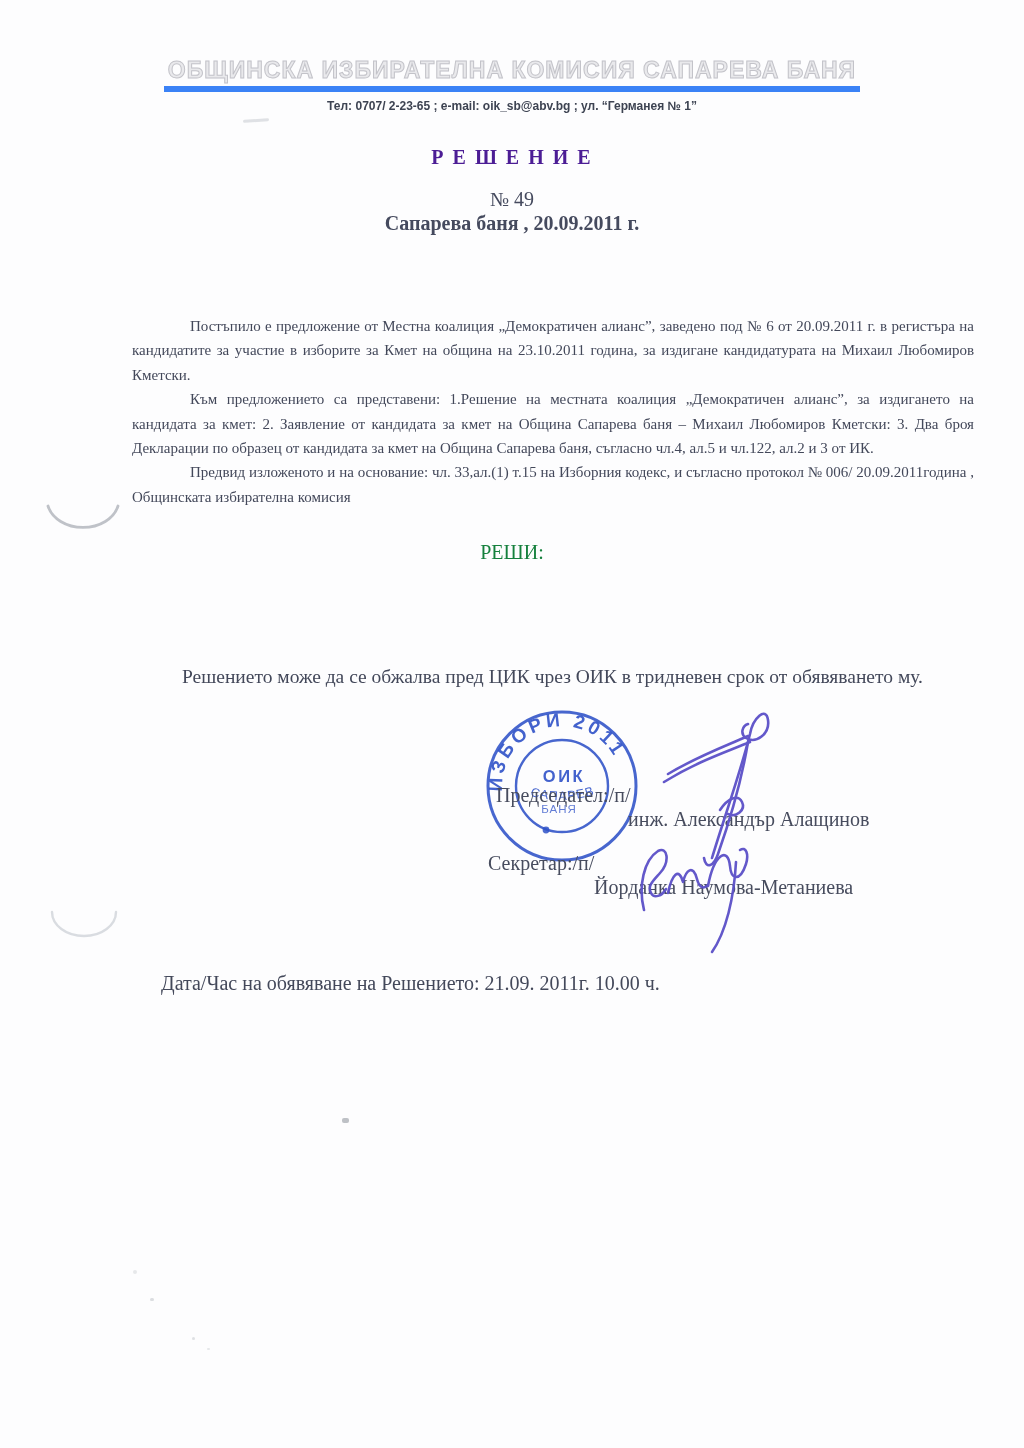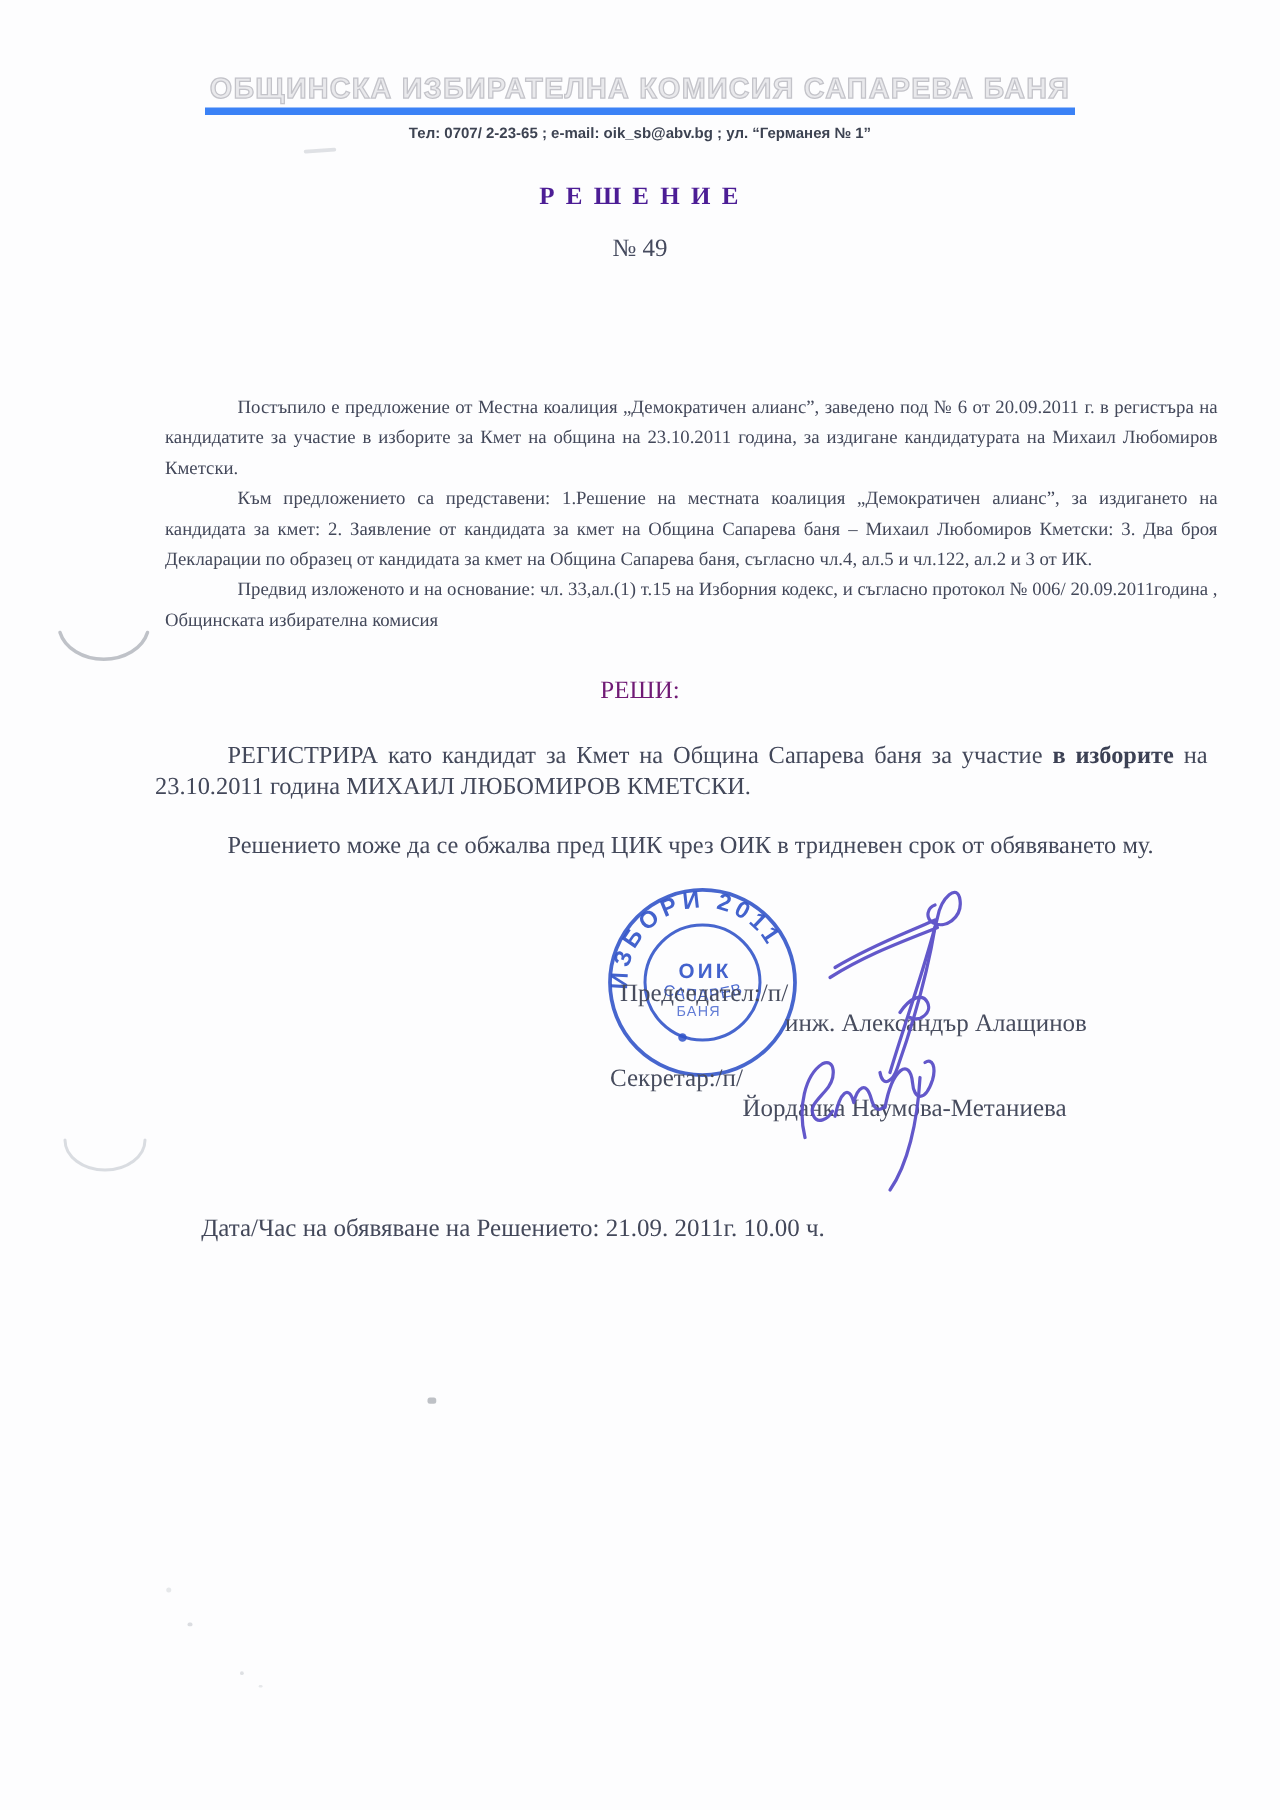--- a/index.html
+++ b/index.html
@@ -27,21 +27,21 @@
   
   .doc-heading{top:146px;font-weight:bold;font-size:20px;letter-spacing:2px;color:#4c1d95;}
   .doc-number{top:188px;font-weight:normal;font-size:20px;color:#454a5e;}
   .doc-placedate{top:212px;font-weight:bold;font-size:20px;color:#454a5e;}
   
   .bodyflow{
     left:132px;width:842px;top:282px;
     font-size:15px;line-height:24.4px;text-align:justify;margin-top:32px;
   }
   .bodyflow p{margin:0;text-indent:58px;}
-  .resolution-heading{top:541px;font-size:20px;color:#701a75;}
+  .resolution-heading{top:541px;font-size:20px;color:#15803d;}
   .decision-par{left:124px;width:842px;top:592px;font-size:19.5px;line-height:25px;text-align:justify;text-indent:58px;}
   .decision-par b{color:#3c4154;}
   .appeal-par{left:124px;width:842px;top:664px;font-size:19.5px;line-height:25px;text-align:justify;text-indent:58px;}
   
   .sig-label,.sig-name{font-size:20px;color:#474c5e;white-space:nowrap;z-index:4;}
   .chairman-label{left:496px;top:784px;}
   .chairman-name{left:628px;top:808px;}
   .secretary-label{left:488px;top:852px;}
   .secretary-name{left:594px;top:876px;}
   
@@ -59,30 +59,30 @@
 <div class="page">
 
   <div class="abs org-title">
     <span class="inner">ОБЩИНСКА ИЗБИРАТЕЛНА КОМИСИЯ  САПАРЕВА БАНЯ</span>
   </div>
   <div class="abs contact-line">Тел: 0707/ 2-23-65 ; e-mail: oik_sb@abv.bg ; ул. “Германея № 1”</div>
   <div class="speck" style="left:243px;top:119px;width:26px;height:3px;background:#c7cacf;opacity:.55;transform:rotate(-4deg);"></div>
 
   <div class="abs center doc-heading">Р Е Ш Е Н И Е</div>
   <div class="abs center doc-number">№ 49</div>
+  <div class="abs center doc-placedate">Сапарева баня , 20.09.2011 г.</div>
 
   <div class="abs bodyflow">
     <p>Постъпило е предложение  от Местна коалиция „Демократичен алианс”, заведено под № 6 от 20.09.2011 г. в регистъра на  кандидатите за участие в изборите за  Кмет на община на 23.10.2011 година, за издигане кандидатурата  на  Михаил Любомиров Кметски.</p>
     <p>Към  предложението  са представени: 1.Решение на местната коалиция „Демократичен алианс”, за издигането на кандидата за кмет: 2. Заявление от кандидата за кмет на Община Сапарева баня – Михаил Любомиров Кметски: 3. Два броя Декларации по образец от кандидата за кмет на Община Сапарева баня, съгласно чл.4, ал.5 и чл.122, ал.2 и 3 от ИК.</p>
     <p>Предвид изложеното и на основание: чл. 33,ал.(1) т.15 на Изборния кодекс, и съгласно протокол  № 006/ 20.09.2011година ,  Общинската избирателна комисия</p>
   </div>
 
   <div class="abs center resolution-heading">РЕШИ:</div>
 
-  <div class="abs decision-par"><span>РЕГИСТРИРА като кандидат за Кмет на Община Сапарева баня  за участие </span><b>в изборите</b><span> на 23.10.2011 година  МИХАИЛ ЛЮБОМИРОВ КМЕТСКИ.</span></div>
 
   <div class="abs appeal-par">Решението може да се обжалва пред ЦИК чрез ОИК в тридневен срок от обявяването му.</div>
 
   <svg class="stamp-svg" width="160" height="160" viewBox="0 0 160 160">
     <g stroke="#2f52c8" fill="none" opacity="0.88">
       <circle cx="80" cy="80" r="74" stroke-width="3"></circle>
       <circle cx="80" cy="80" r="46" stroke-width="2.4"></circle>
     </g>
     <circle cx="64" cy="124" r="3.4" fill="#2f52c8" opacity="0.85"></circle>
     <defs>

